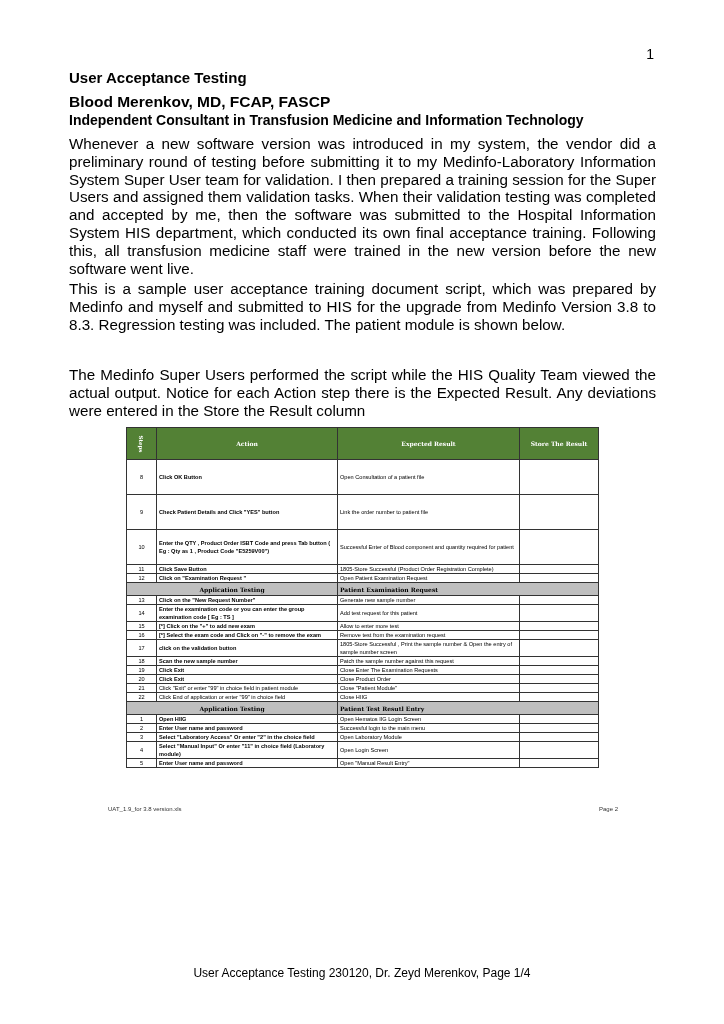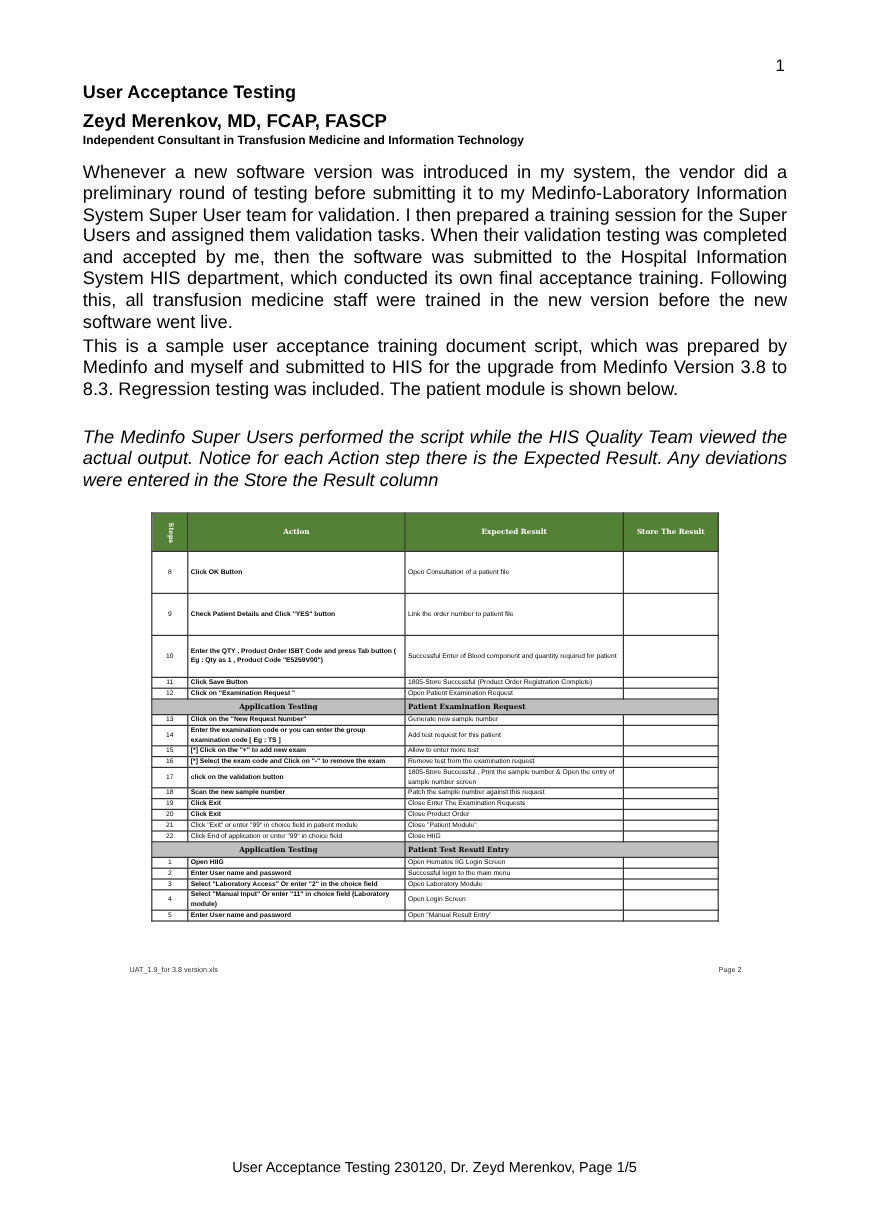--- a/index.html
+++ b/index.html
@@ -1,26 +1,26 @@
 <!DOCTYPE html>
 <html><head>
 <meta charset="utf-8">
 <style>
   html, body { margin: 0; padding: 0; background: #ffffff; }
   body { width: 724px; height: 1024px; position: relative; overflow: hidden;
          font-family: "Liberation Sans", sans-serif; color: #000; }
   .page-number { position: absolute; top: 46px; right: 70px; font-size: 14px; }
   .title { position: absolute; left: 69px; top: 69px; font-size: 15px; font-weight: bold; margin: 0; }
   .author { position: absolute; left: 69px; top: 93px; font-size: 15.5px; font-weight: bold; }
-  .affil { position: absolute; left: 69px; top: 112px; font-size: 10px; font-weight: bold; white-space: nowrap; }
+  .affil { position: absolute; left: 69px; top: 112px; font-size: 14px; font-weight: bold; white-space: nowrap; }
   .para { position: absolute; left: 69px; width: 587px; font-size: 15.2px; line-height: 17.8px;
           text-align: justify; margin: 0; }
   .p1 { top: 135px; }
   .p2 { top: 280px; }
-  .p3 { top: 356px; font-style: italic; }
+  .p3 { top: 366px; }
 
   
   .sheet { position: absolute; left: 126px; top: 427px; width: 472px; }
   table.uat { border-collapse: collapse; width: 472px; table-layout: fixed;
               font-family: "Liberation Sans", sans-serif; font-size: 5.6px; }
   table.uat td, table.uat th { border: 1px solid #333; padding: 0 2px; vertical-align: middle; }
   col.c-step { width: 30px; } col.c-act { width: 181px; } col.c-exp { width: 182px; } col.c-store { width: 79px; }
   .hdr th { background: #538135; color: #fff; font-family: "DejaVu Serif", serif; font-size: 6px;
             font-weight: bold; height: 31px; border-color: #222; }
   .hdr th.steps { padding: 0; }
@@ -38,21 +38,21 @@
   .sheet-footer .right { position: absolute; right: 0; top: 0; }
 
   .bottom-footer { position: absolute; left: 0; width: 724px; top: 966px; text-align: center; font-size: 12px; }
 </style>
 </head>
 <body>
 
 <div class="page-number">1</div>
 
 <h1 class="title">User Acceptance Testing</h1>
-<div class="author">Zeyd Merenkov, MD, FCAP, FASCP</div>
+<div class="author">Blood Merenkov, MD, FCAP, FASCP</div>
 <div class="affil">Independent Consultant in Transfusion Medicine and Information Technology</div>
 
 <p class="para p1">Whenever a new software version was introduced in my system, the vendor did a preliminary round of testing before submitting it to my Medinfo-Laboratory Information System Super User team for validation.  I then prepared a training session for the Super Users and assigned them validation tasks.  When their validation testing was completed and accepted by me, then the software was submitted to the Hospital Information System HIS department, which conducted its own final acceptance training.  Following this, all transfusion medicine staff were trained in the new version before the new software went live.</p>
 <p class="para p2">This is a sample user acceptance training document script, which was prepared by Medinfo and myself and submitted to HIS for the upgrade from Medinfo Version 3.8 to 8.3.  Regression testing was included.  The patient module is shown below.</p>
 <p class="para p3">The Medinfo Super Users performed the script while the HIS Quality Team viewed the actual output.  Notice for each Action step there is the Expected Result.  Any deviations were entered in the Store the Result column</p>
 
 <div class="sheet">
   <table class="uat">
     <colgroup>
         <col class="c-step">
@@ -204,13 +204,13 @@
       </tr>
     </tbody>
   </table>
 </div>
 
 <div class="sheet-footer">
   <span>UAT_1.9_for 3.8 version.xls</span>
   <span class="right">Page 2</span>
 </div>
 
-<div class="bottom-footer">User Acceptance Testing 230120, Dr. Zeyd Merenkov, Page 1/5</div>
+<div class="bottom-footer">User Acceptance Testing 230120, Dr. Zeyd Merenkov, Page 1/4</div>
 
 </body></html>

